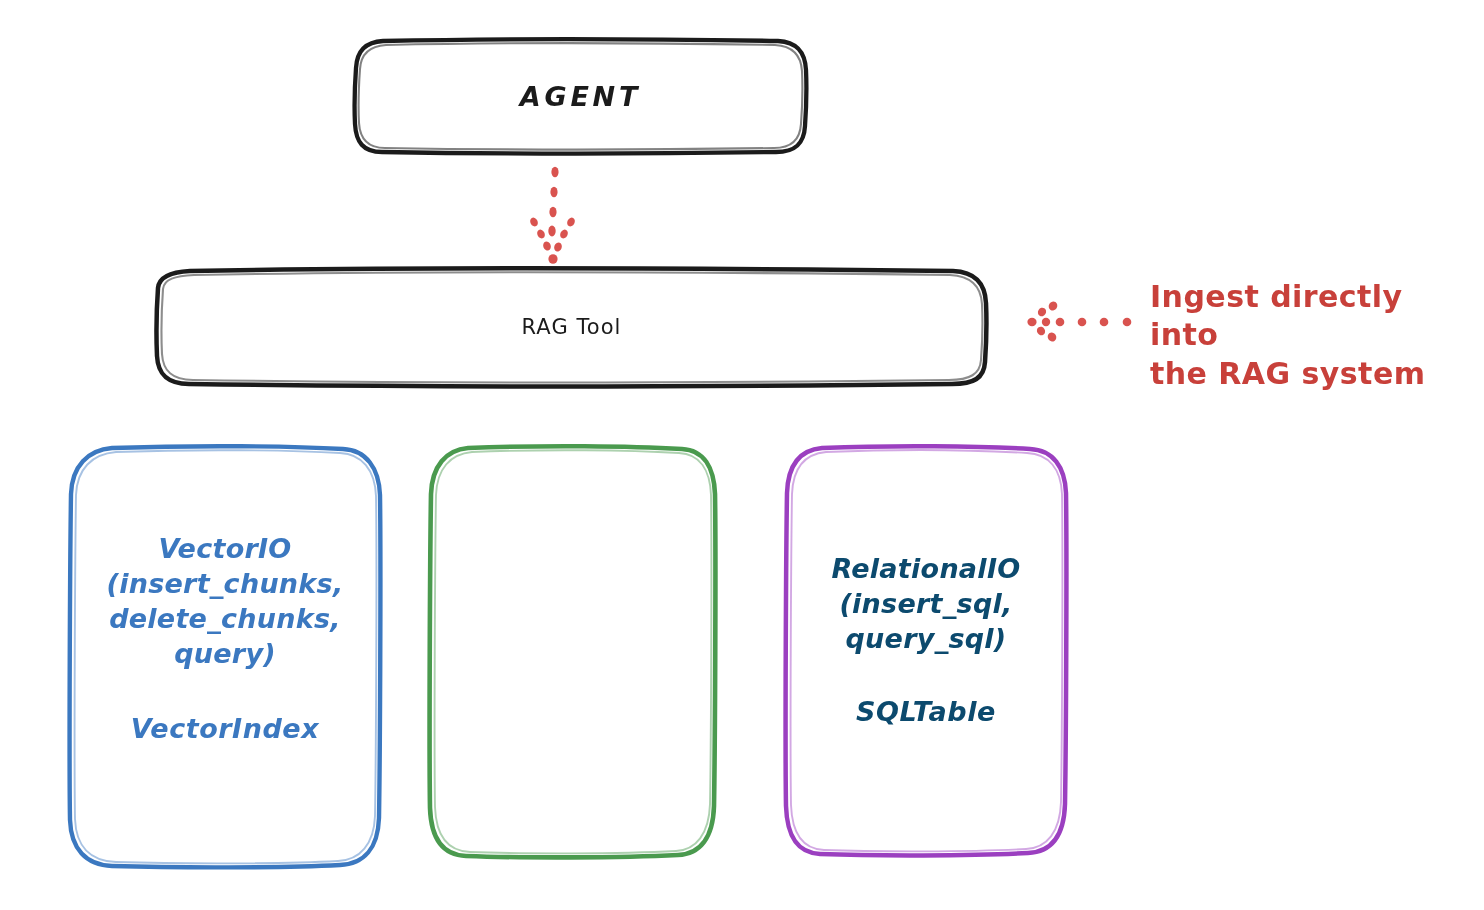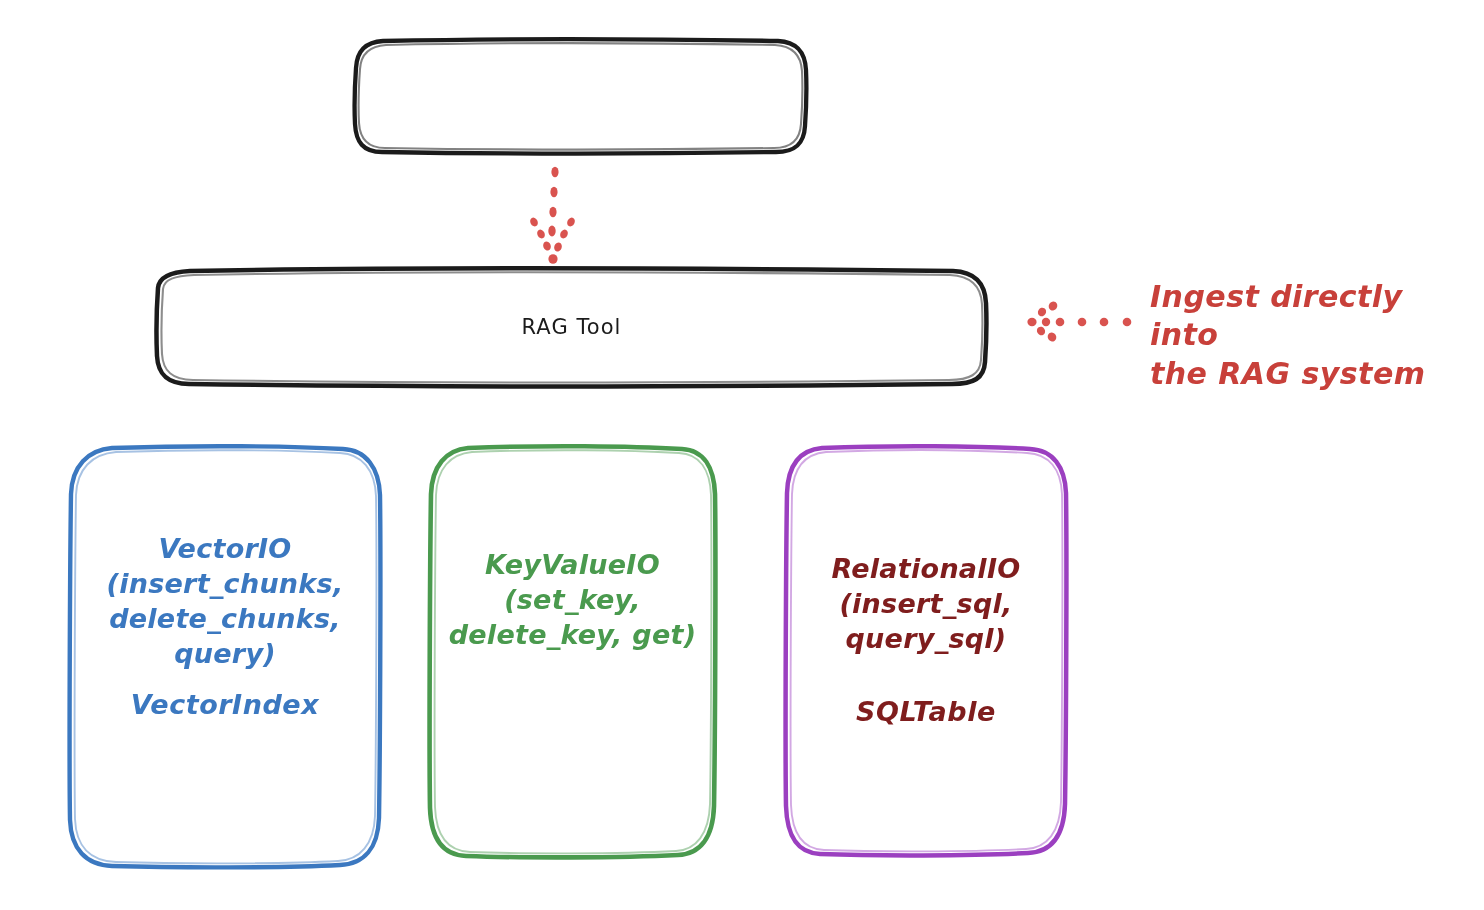--- a/index.html
+++ b/index.html
@@ -75,21 +75,21 @@
     line-height: 1.30;
     white-space: pre-line;
     font-weight: 600;
     letter-spacing: 0.01em;
     font-style: italic;
   }
   .store-node .store-index {
     font-size: 27px;
     font-weight: 700;
     letter-spacing: 0.02em;
-    margin-top: 18px;
+    margin-top: 42px;
     font-style: italic;
   }
 
   #vector-node {
     left: 70px; top: 447px; width: 310px; height: 419px;
     justify-content: flex-start;
     padding-top: 84px;
   }
   #vector-node .store-api, #vector-node .store-index { color: #3b78c0; }
 
@@ -99,33 +99,32 @@
     padding-top: 100px;
   }
   #keyvalue-node .store-api, #keyvalue-node .store-index { color: #4a9a4e; }
   #keyvalue-node .store-index { margin-top: 36px; }
 
   #relational-node {
     left: 786px; top: 447px; width: 280px; height: 406px;
     justify-content: flex-start;
     padding-top: 104px;
   }
-  #relational-node .store-api, #relational-node .store-index { color: #7f1d1d; }
+  #relational-node .store-api, #relational-node .store-index { color: #0c4a6e; }
   #relational-node .store-index { margin-top: 40px; }
 
   
   #ingest-annotation {
     position: absolute;
     left: 1150px;
     top: 278px;
     width: 320px;
     color: #c8403a;
     font-size: 30px;
     font-weight: 600;
-    font-style: italic;
     line-height: 1.28;
     letter-spacing: 0.015em;
     text-align: left;
     white-space: pre-line;
   }
 </style>
 </head>
 <body>
 
 <div class="canvas">
@@ -179,37 +178,37 @@
       <path d="M468 448 C 545 445, 630 446, 682 449 C 704 450, 714 468, 715 494 C 716 556, 715 748, 714 806 C 713 838, 700 854, 678 855 C 620 858, 520 858, 466 856 C 442 855, 431 838, 430 808 C 429 748, 430 556, 431 494 C 432 466, 446 450, 468 448 Z" stroke-width="4.6"></path>
       <path d="M472 452 C 546 449, 628 450, 679 453 C 700 454, 710 470, 711 495 C 712 556, 711 746, 710 804 C 709 834, 696 850, 676 851 C 620 854, 522 854, 470 852 C 447 851, 436 835, 435 807 C 434 746, 435 557, 436 495 C 437 469, 450 454, 472 452 Z" stroke-width="1.9" opacity="0.45"></path>
     </g>
 
     <g fill="none" stroke="#9b3fc0" stroke-linecap="round" stroke-linejoin="round">
       <path d="M822 448 C 896 445, 978 446, 1030 449 C 1053 450, 1065 467, 1066 493 C 1067 554, 1066 746, 1065 804 C 1064 836, 1051 852, 1028 853 C 972 856, 874 856, 820 854 C 797 853, 787 836, 786 806 C 785 746, 786 554, 787 493 C 788 465, 800 450, 822 448 Z" stroke-width="4.5"></path>
       <path d="M826 452 C 898 449, 976 450, 1027 453 C 1049 454, 1061 469, 1062 494 C 1063 554, 1062 744, 1061 802 C 1060 832, 1047 848, 1026 849 C 972 852, 876 852, 824 850 C 802 849, 792 833, 791 805 C 790 744, 791 555, 792 494 C 793 468, 805 454, 826 452 Z" stroke-width="1.9" opacity="0.45"></path>
     </g>
   </svg>
 
+  <div class="node" id="agent-node">
+    <span class="node-label">AGENT</span>
+  </div>
 
   <div class="node" id="ragtool-node">
     <span class="node-label">RAG Tool</span>
   </div>
 
   <div class="node store-node" id="vector-node">
     <span class="store-api">VectorIO
 (insert_chunks,
 delete_chunks,
 query)</span>
     <span class="store-index">VectorIndex</span>
   </div>
 
   <div class="node store-node" id="keyvalue-node">
-    <span class="store-api">KeyValueIO
-(set_key,
-delete_key, get)</span>
   </div>
 
   <div class="node store-node" id="relational-node">
     <span class="store-api">RelationalIO
 (insert_sql,
 query_sql)</span>
     <span class="store-index">SQLTable</span>
   </div>
 
   <div id="ingest-annotation">Ingest directly into

